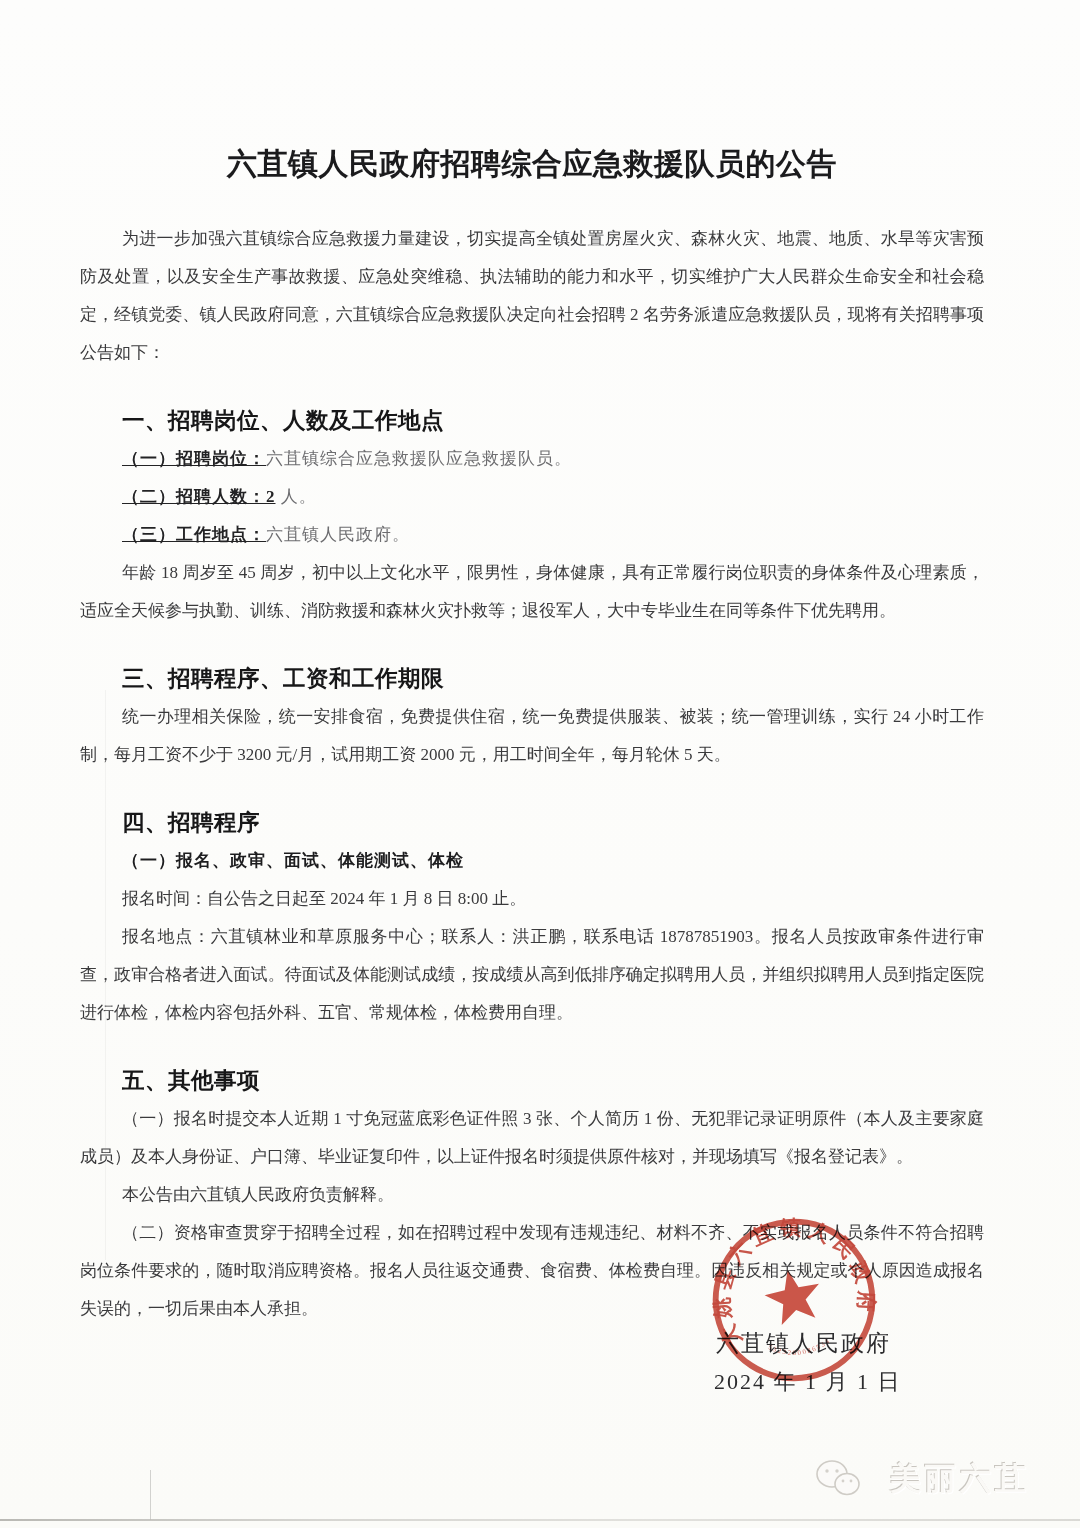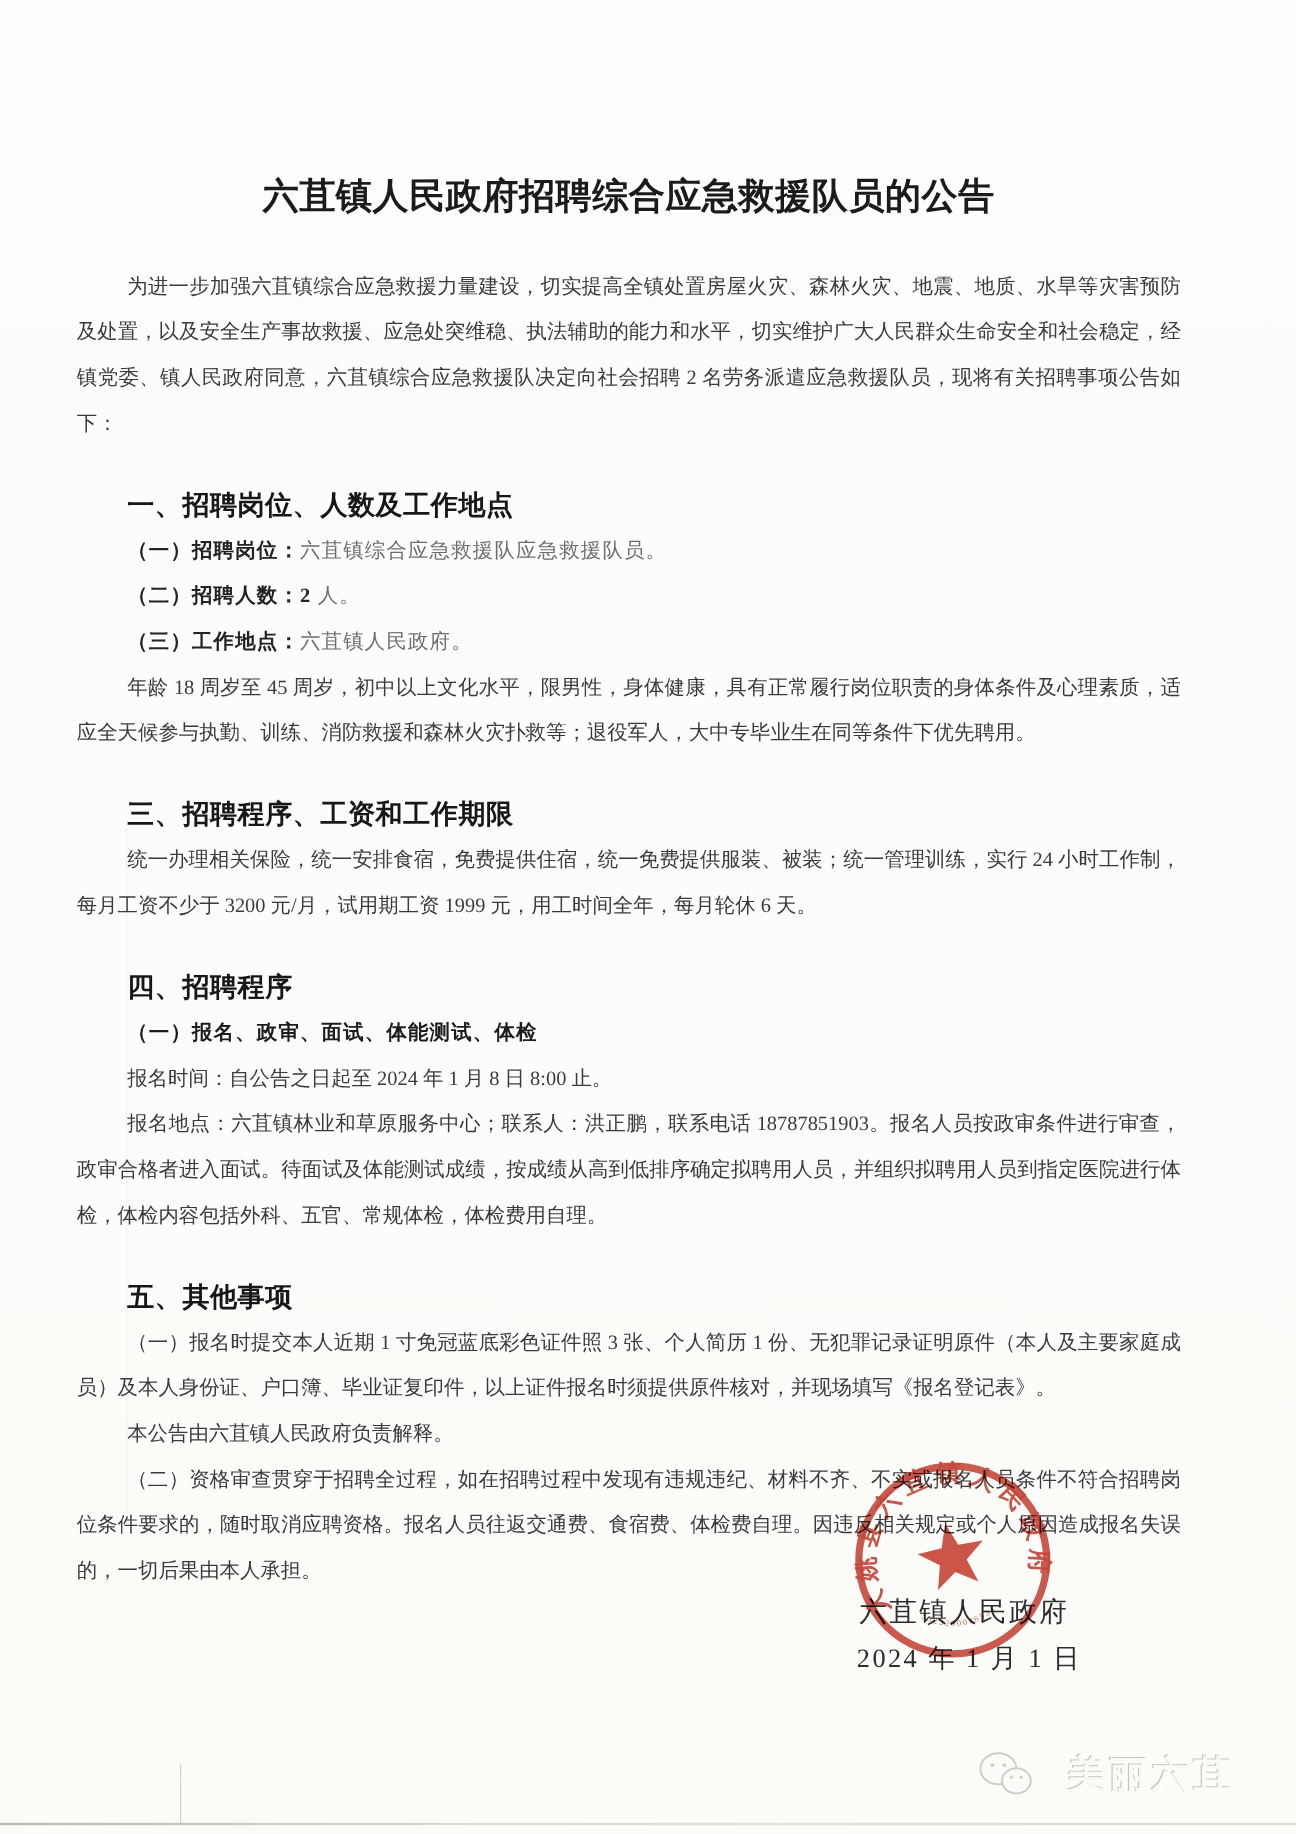--- a/index.html
+++ b/index.html
@@ -9,21 +9,21 @@
     background: #fcfcfa;
     font-family: "Liberation Serif", "DejaVu Serif", serif;
     overflow: hidden;
   }
   .page {
     position: relative;
     width: 1080px; height: 1528px;
     background: linear-gradient(180deg, #fdfdfc 0%, #fcfcfa 60%, #fbfbf8 100%);
   }
   .doc {
-    padding: 142px 96px 0 64px;
+    padding: 142px 96px 0 80px;
   }
   .title {
     font-size: 30px;
     font-weight: bold;
     text-align: center;
     color: #1b1b1d;
     letter-spacing: 0.5px;
     line-height: 44px;
     margin-bottom: 34px;
   }
@@ -45,20 +45,21 @@
   }
   .sub {
     font-weight: bold !important;
     color: #1d1d1f !important;
     letter-spacing: 1px;
   }
   .kv .kv-label {
     font-weight: bold;
     color: #232325;
     letter-spacing: 1px;
+    text-decoration: underline;
   }
   .kv .kv-value {
     color: #6d6d70;
     letter-spacing: 1px;
   }
   
   .sig-org {
     position: absolute;
     left: 716px; top: 1328px;
     font-size: 23px;
@@ -135,21 +136,21 @@
 
     <h2 class="h">一、招聘岗位、人数及工作地点</h2>
 
     <p class="kv"><span class="kv-label">（一）招聘岗位：</span><span class="kv-value">六苴镇综合应急救援队应急救援队员。</span></p>
     <p class="kv"><span class="kv-label">（二）招聘人数：2</span><span class="kv-value"> 人。</span></p>
     <p class="kv"><span class="kv-label">（三）工作地点：</span><span class="kv-value">六苴镇人民政府。</span></p>
 
     <p class="body">年龄 18 周岁至 45 周岁，初中以上文化水平，限男性，身体健康，具有正常履行岗位职责的身体条件及心理素质，适应全天候参与执勤、训练、消防救援和森林火灾扑救等；退役军人，大中专毕业生在同等条件下优先聘用。</p>
 
     <h2 class="h">三、招聘程序、工资和工作期限</h2>
-    <p class="body">统一办理相关保险，统一安排食宿，免费提供住宿，统一免费提供服装、被装；统一管理训练，实行 24 小时工作制，每月工资不少于 3200 元/月，试用期工资 1999 元，用工时间全年，每月轮休 6 天。</p>
+    <p class="body">统一办理相关保险，统一安排食宿，免费提供住宿，统一免费提供服装、被装；统一管理训练，实行 24 小时工作制，每月工资不少于 3200 元/月，试用期工资 2000 元，用工时间全年，每月轮休 5 天。</p>
 
     <h2 class="h">四、招聘程序</h2>
     <h3 class="sub">（一）报名、政审、面试、体能测试、体检</h3>
     <p class="body">报名时间：自公告之日起至 2024 年 1 月 8 日 8:00 止。</p>
     <p class="body">报名地点：六苴镇林业和草原服务中心；联系人：洪正鹏，联系电话 18787851903。报名人员按政审条件进行审查，政审合格者进入面试。待面试及体能测试成绩，按成绩从高到低排序确定拟聘用人员，并组织拟聘用人员到指定医院进行体检，体检内容包括外科、五官、常规体检，体检费用自理。</p>
 
     <h2 class="h">五、其他事项</h2>
     <p class="body">（一）报名时提交本人近期 1 寸免冠蓝底彩色证件照 3 张、个人简历 1 份、无犯罪记录证明原件（本人及主要家庭成员）及本人身份证、户口簿、毕业证复印件，以上证件报名时须提供原件核对，并现场填写《报名登记表》。</p>
     <p class="body">本公告由六苴镇人民政府负责解释。</p>
     <p class="body">（二）资格审查贯穿于招聘全过程，如在招聘过程中发现有违规违纪、材料不齐、不实或报名人员条件不符合招聘岗位条件要求的，随时取消应聘资格。报名人员往返交通费、食宿费、体检费自理。因违反相关规定或个人原因造成报名失误的，一切后果由本人承担。</p>

